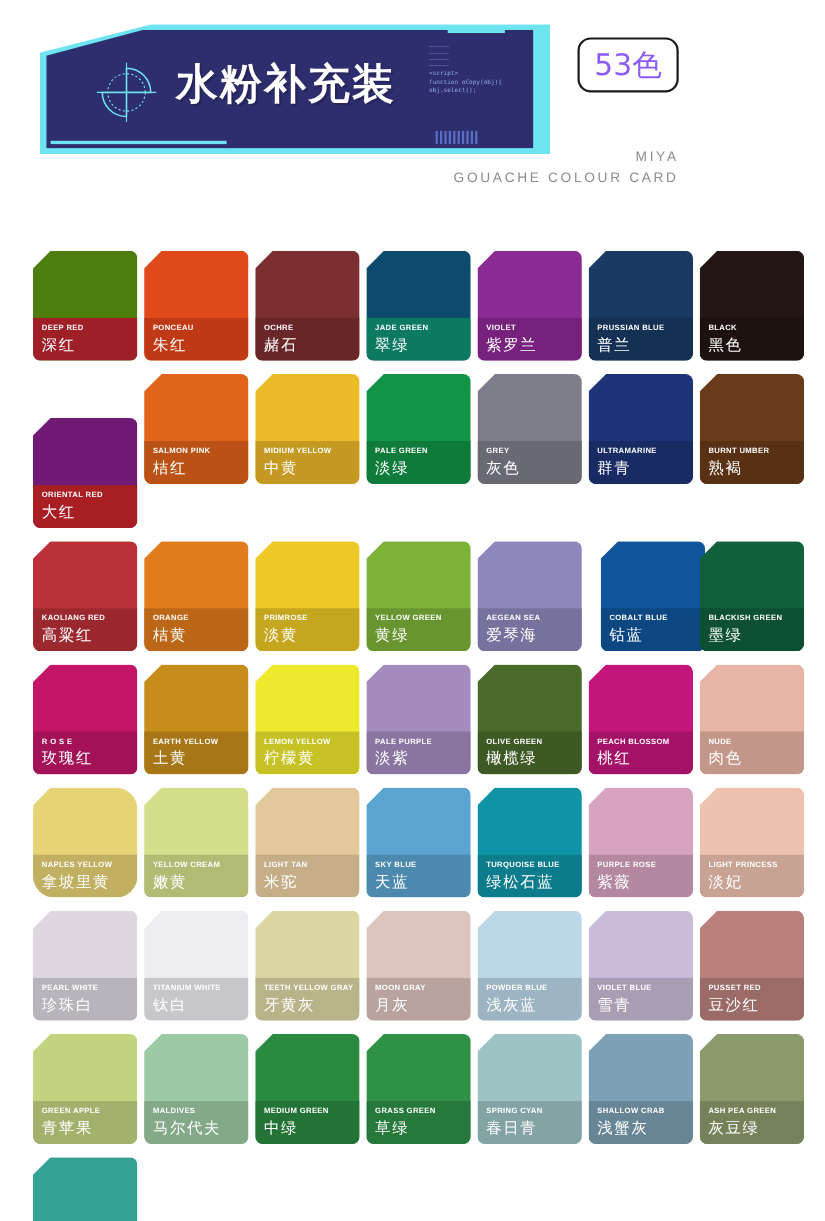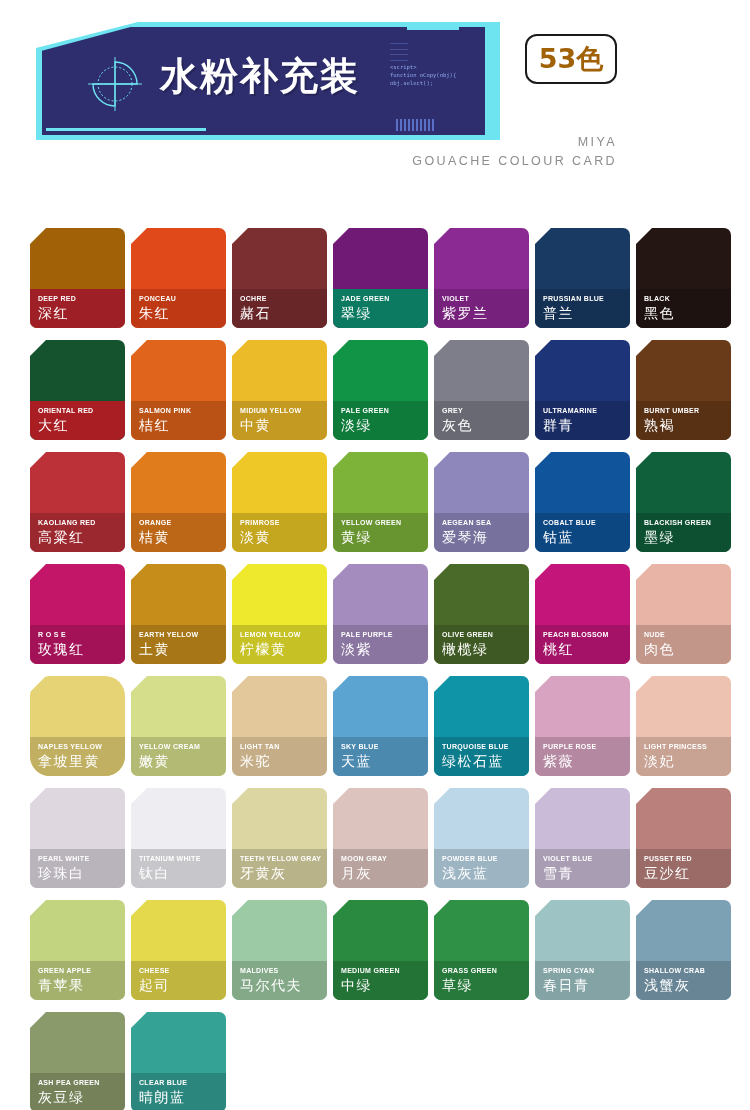--- a/index.html
+++ b/index.html
@@ -87,21 +87,21 @@
   .badge{
     position:absolute;
     right:22px; top:34px;
     width:92px;height:50px;
     border:2.5px solid #1a1a1a;
     border-radius:12px;
     display:flex;align-items:center;justify-content:center;
     box-sizing:border-box;
   }
   .badge span{
-    font-size:27px;font-weight:bold;color:#a16207;
+    font-size:27px;font-weight:normal;color:#8b5cf6;
     font-family:"DejaVu Sans","Liberation Sans",sans-serif;
     letter-spacing:0px;
   }
   .brand{
     position:absolute;
     right:22px; top:133px;
     text-align:right;
     color:#8d8d8d;
     letter-spacing:2.4px;
     font-size:12.5px;
@@ -201,56 +201,56 @@
     <span>53色</span>
   </div>
 
   <div class="brand">
     <div>MIYA</div>
     <div>GOUACHE COLOUR CARD</div>
   </div>
 </div>
 
 <div class="grid" id="swatch-grid">
-    <div class="swatch" style="background: #a16207;">
+    <div class="swatch" style="background: #4d7c0f;">
       <div class="band" style="background: rgb(158, 31, 37);"></div>
       <div class="en">DEEP RED</div>
       <div class="cn">深红</div>
     </div>
     <div class="swatch" style="background: rgb(224, 73, 26);">
       <div class="band" style="background: rgb(191, 58, 20);"></div>
       <div class="en">PONCEAU</div>
       <div class="cn">朱红</div>
     </div>
     <div class="swatch" style="background: rgb(124, 47, 48); text-decoration: underline;">
       <div class="band" style="background: rgb(104, 38, 40);"></div>
       <div class="en">OCHRE</div>
       <div class="cn">赭石</div>
     </div>
-    <div class="swatch" style="background: #701a75; padding-left: 16px;">
+    <div class="swatch" style="background: #0c4a6e; padding-left: 16px;">
       <div class="band" style="background: rgb(11, 122, 97);"></div>
       <div class="en">JADE GREEN</div>
       <div class="cn">翠绿</div>
     </div>
     <div class="swatch" style="background: rgb(140, 42, 147);">
       <div class="band" style="background: rgb(118, 33, 124);"></div>
       <div class="en">VIOLET</div>
       <div class="cn">紫罗兰</div>
     </div>
     <div class="swatch" style="background: rgb(24, 58, 99);">
       <div class="band" style="background: rgb(20, 48, 83);"></div>
       <div class="en">PRUSSIAN BLUE</div>
       <div class="cn">普兰</div>
     </div>
     <div class="swatch" style="background: rgb(36, 22, 19);">
       <div class="band" style="background: rgb(29, 18, 15);"></div>
       <div class="en">BLACK</div>
       <div class="cn">黑色</div>
     </div>
-    <div class="swatch" style="background: #14532d;">
+    <div class="swatch" style="background: #701a75; margin-top: 40px;">
       <div class="band" style="background: rgb(168, 30, 35);"></div>
       <div class="en">ORIENTAL RED</div>
       <div class="cn">大红</div>
     </div>
     <div class="swatch" style="background: rgb(224, 100, 27);">
       <div class="band" style="background: rgb(187, 82, 21);"></div>
       <div class="en">SALMON PINK</div>
       <div class="cn">桔红</div>
     </div>
     <div class="swatch" style="background: rgb(236, 187, 42);">
@@ -296,21 +296,21 @@
     <div class="swatch" style="background: rgb(126, 179, 58);">
       <div class="band" style="background: rgb(105, 149, 48);"></div>
       <div class="en">YELLOW GREEN</div>
       <div class="cn">黄绿</div>
     </div>
     <div class="swatch" style="background: rgb(142, 135, 188);">
       <div class="band" style="background: rgb(119, 113, 158);"></div>
       <div class="en">AEGEAN SEA</div>
       <div class="cn">爱琴海</div>
     </div>
-    <div class="swatch" style="background: rgb(16, 85, 156);">
+    <div class="swatch" style="background: rgb(16, 85, 156); margin-left: 11px;">
       <div class="band" style="background: rgb(13, 71, 130);"></div>
       <div class="en">COBALT BLUE</div>
       <div class="cn">钴蓝</div>
     </div>
     <div class="swatch" style="background: rgb(16, 96, 59);">
       <div class="band" style="background: rgb(13, 80, 49);"></div>
       <div class="en">BLACKISH GREEN</div>
       <div class="cn">墨绿</div>
     </div>
     <div class="swatch rose-sp" style="background: rgb(195, 22, 104);">
@@ -416,25 +416,20 @@
     <div class="swatch" style="background: rgb(185, 128, 124); text-align: right;">
       <div class="band" style="background: rgb(154, 107, 103);"></div>
       <div class="en">PUSSET RED</div>
       <div class="cn">豆沙红</div>
     </div>
     <div class="swatch" style="background: rgb(195, 212, 129);">
       <div class="band" style="background: rgb(163, 177, 108);"></div>
       <div class="en">GREEN APPLE</div>
       <div class="cn">青苹果</div>
     </div>
-    <div class="swatch" style="background: rgb(228, 217, 76);">
-      <div class="band" style="background: rgb(191, 181, 63);"></div>
-      <div class="en">CHEESE</div>
-      <div class="cn">起司</div>
-    </div>
     <div class="swatch" style="background: rgb(156, 202, 164);">
       <div class="band" style="background: rgb(131, 169, 137);"></div>
       <div class="en">MALDIVES</div>
       <div class="cn">马尔代夫</div>
     </div>
     <div class="swatch" style="background: rgb(42, 138, 63);">
       <div class="band" style="background: rgb(34, 115, 53);"></div>
       <div class="en">MEDIUM GREEN</div>
       <div class="cn">中绿</div>
     </div>

